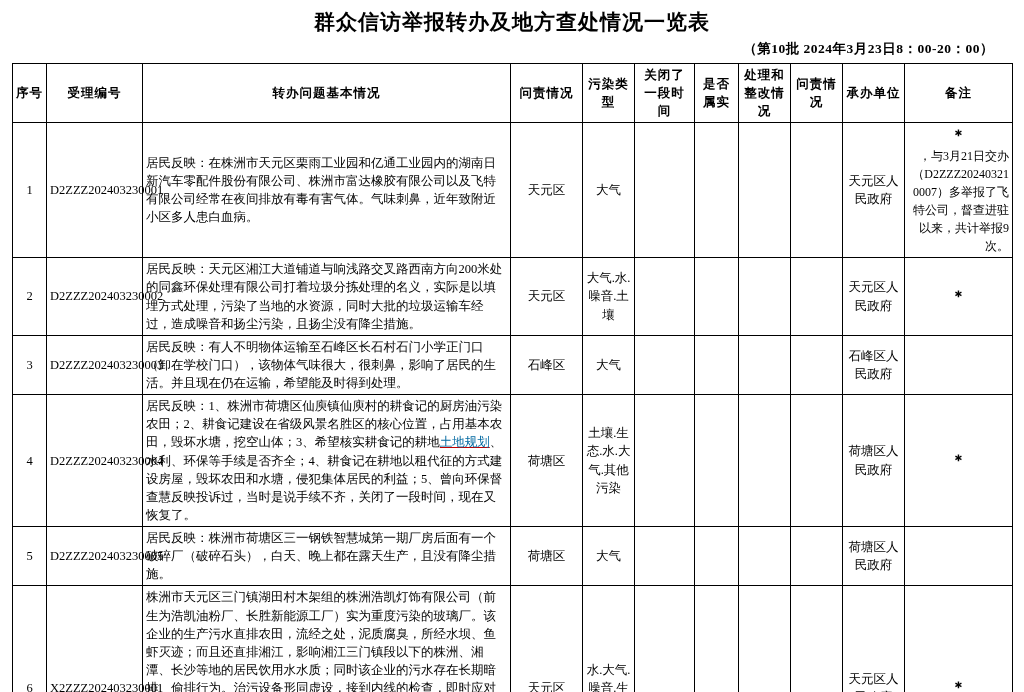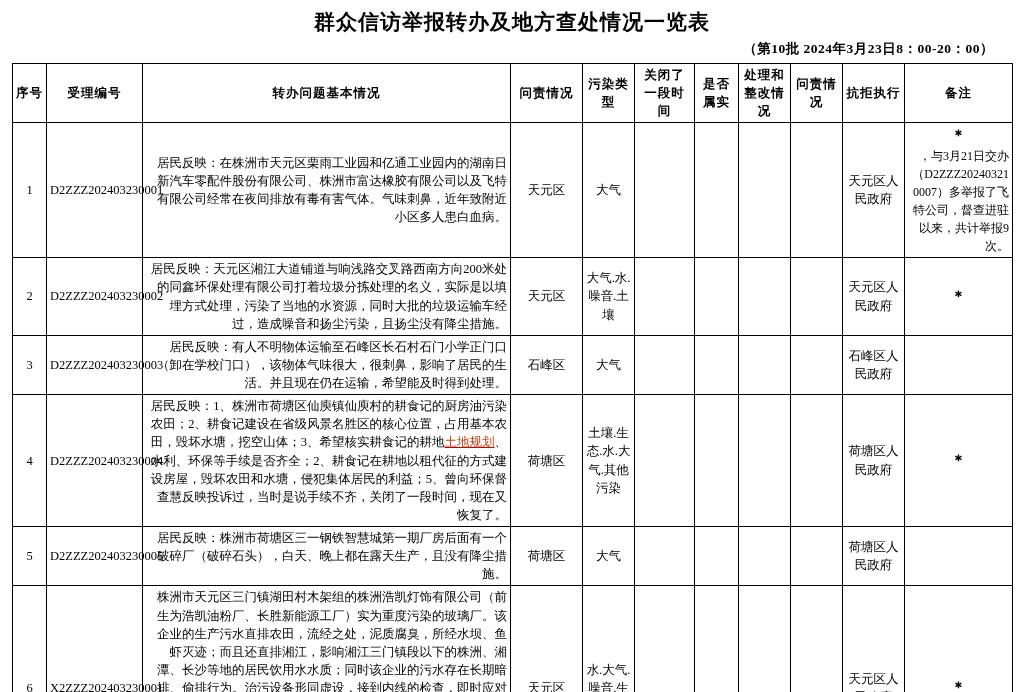--- a/index.html
+++ b/index.html
@@ -55,21 +55,21 @@
     text-align: center;
     font-weight: bold;
     font-size: 13px;
     height: 54px;
     letter-spacing: 1px;
   }
   td.center {
     text-align: center;
   }
   td.body-text {
-    text-align: right;
+    text-align: left;
     font-size: 12.8px;
     line-height: 1.55;
     padding: 5px 6px;
   }
   td.idx, td.code, td.region, td.poltype, td.unit, td.remark {
     text-align: center;
     font-size: 12.5px;
     line-height: 1.5;
   }
   td.code {
@@ -82,21 +82,21 @@
   }
   .remark-note {
     font-size: 12px;
     line-height: 1.5;
     text-align: right;
     display: inline-block;
   }
   .underline-red {
     text-decoration: underline;
     text-decoration-color: #c00000;
-    color: #c2410c;
+    color: #0369a1;
   }
   .col-idx { width: 34px; }
   .col-code { width: 96px; }
   .col-desc { width: 368px; }
   .col-region { width: 72px; }
   .col-poltype { width: 52px; }
   .col-check { width: 60px; }
   .col-belong { width: 44px; }
   .col-handle { width: 52px; }
   .col-account { width: 52px; }
@@ -129,21 +129,21 @@
       <tr>
         <th>序号</th>
         <th>受理编号</th>
         <th>转办问题基本情况</th>
         <th>问责情况</th>
         <th>污染类型</th>
         <th>关闭了一段时间</th>
         <th>是否属实</th>
         <th>处理和整改情况</th>
         <th>问责情况</th>
-        <th>抗拒执行</th>
+        <th>承办单位</th>
         <th>备注</th>
       </tr>
     </thead>
     <tbody>
 
       <tr>
         <td class="idx">1</td>
         <td class="code">D2ZZZ202403230001</td>
         <td class="body-text">居民反映：在株洲市天元区栗雨工业园和亿通工业园内的湖南日新汽车零配件股份有限公司、株洲市富达橡胶有限公司以及飞特有限公司经常在夜间排放有毒有害气体。气味刺鼻，近年致附近小区多人患白血病。</td>
         <td class="region">天元区</td>
@@ -184,21 +184,21 @@
         <td class="center"></td>
         <td class="center"></td>
         <td class="center"></td>
         <td class="unit">石峰区人民政府</td>
         <td class="remark"></td>
       </tr>
 
       <tr>
         <td class="idx">4</td>
         <td class="code">D2ZZZ202403230004</td>
-        <td class="body-text"><span>居民反映：1、株洲市荷塘区仙庾镇仙庾村的耕食记的厨房油污染农田；2、耕食记建设在省级风景名胜区的核心位置，占用基本农田，毁坏水塘，挖空山体；3、希望核实耕食记的耕地</span><span class="underline-red">土地规划</span><span>、水利、环保等手续是否齐全；2、耕食记在耕地以租代征的方式建设房屋，毁坏农田和水塘，侵犯集体居民的利益；5、曾向环保督查慧反映投诉过，当时是说手续不齐，关闭了一段时间，现在又恢复了。</span></td>
+        <td class="body-text"><span>居民反映：1、株洲市荷塘区仙庾镇仙庾村的耕食记的厨房油污染农田；2、耕食记建设在省级风景名胜区的核心位置，占用基本农田，毁坏水塘，挖空山体；3、希望核实耕食记的耕地</span><span class="underline-red">土地规划</span><span>、水利、环保等手续是否齐全；4、耕食记在耕地以租代征的方式建设房屋，毁坏农田和水塘，侵犯集体居民的利益；5、曾向环保督查慧反映投诉过，当时是说手续不齐，关闭了一段时间，现在又恢复了。</span></td>
         <td class="region">荷塘区</td>
         <td class="poltype">土壤.生态.水.大气.其他污染</td>
         <td class="center"></td>
         <td class="center"></td>
         <td class="center"></td>
         <td class="center"></td>
         <td class="unit">荷塘区人民政府</td>
         <td class="remark">
           <span class="remark-star">＊</span>
         </td>

